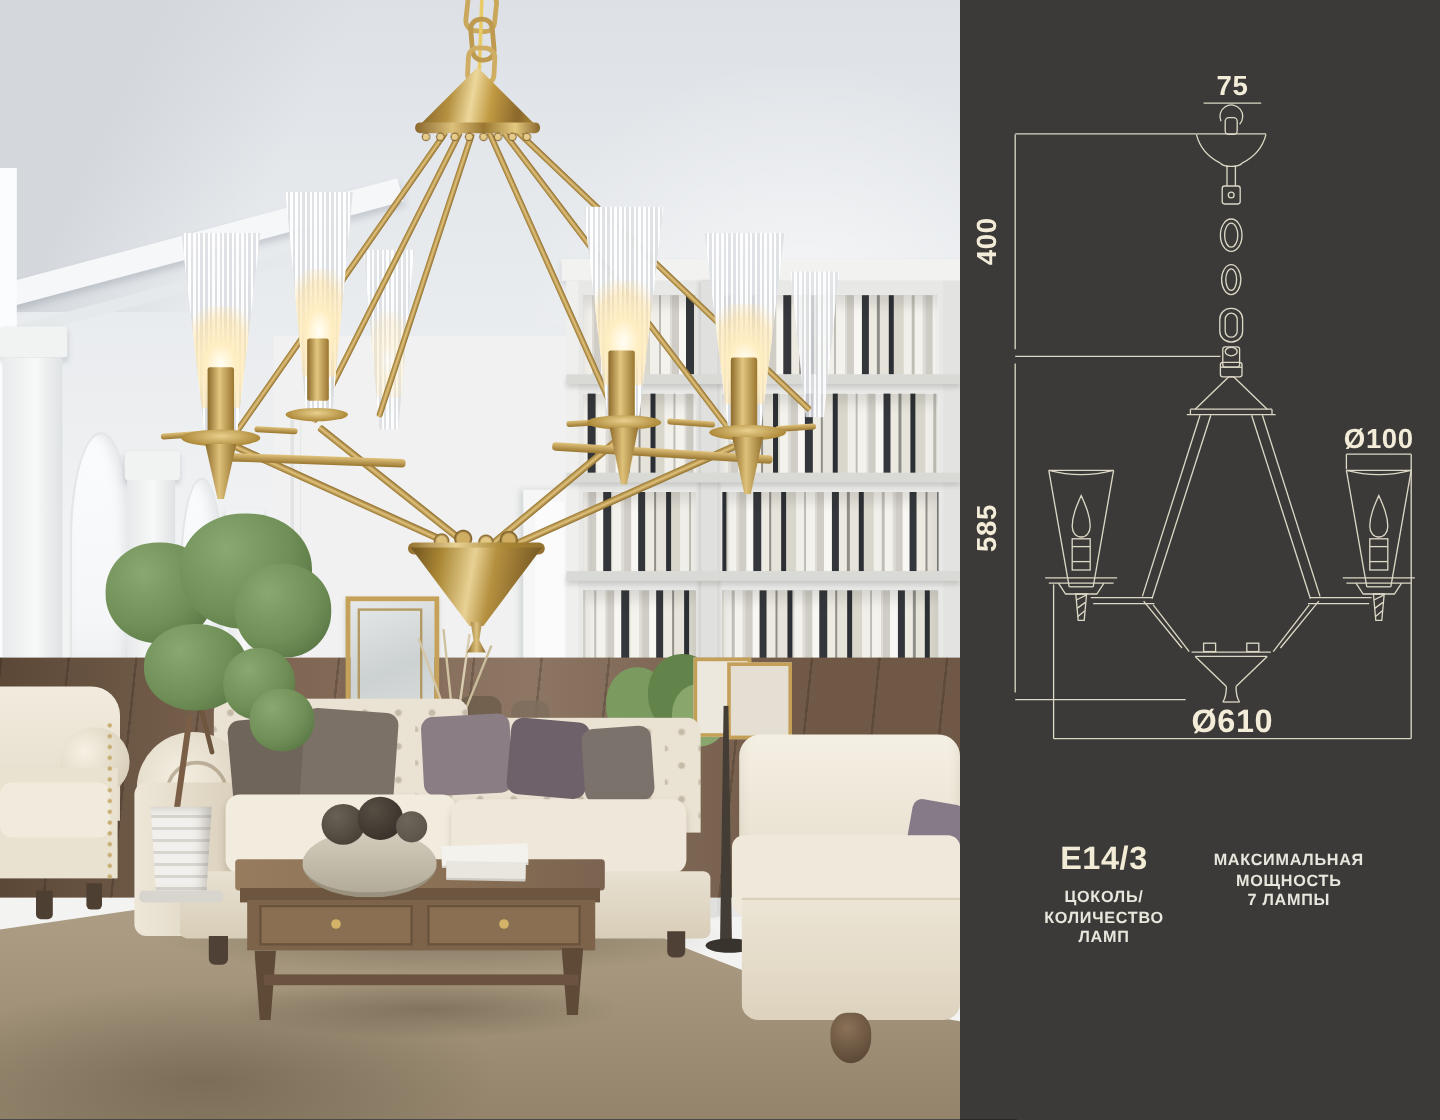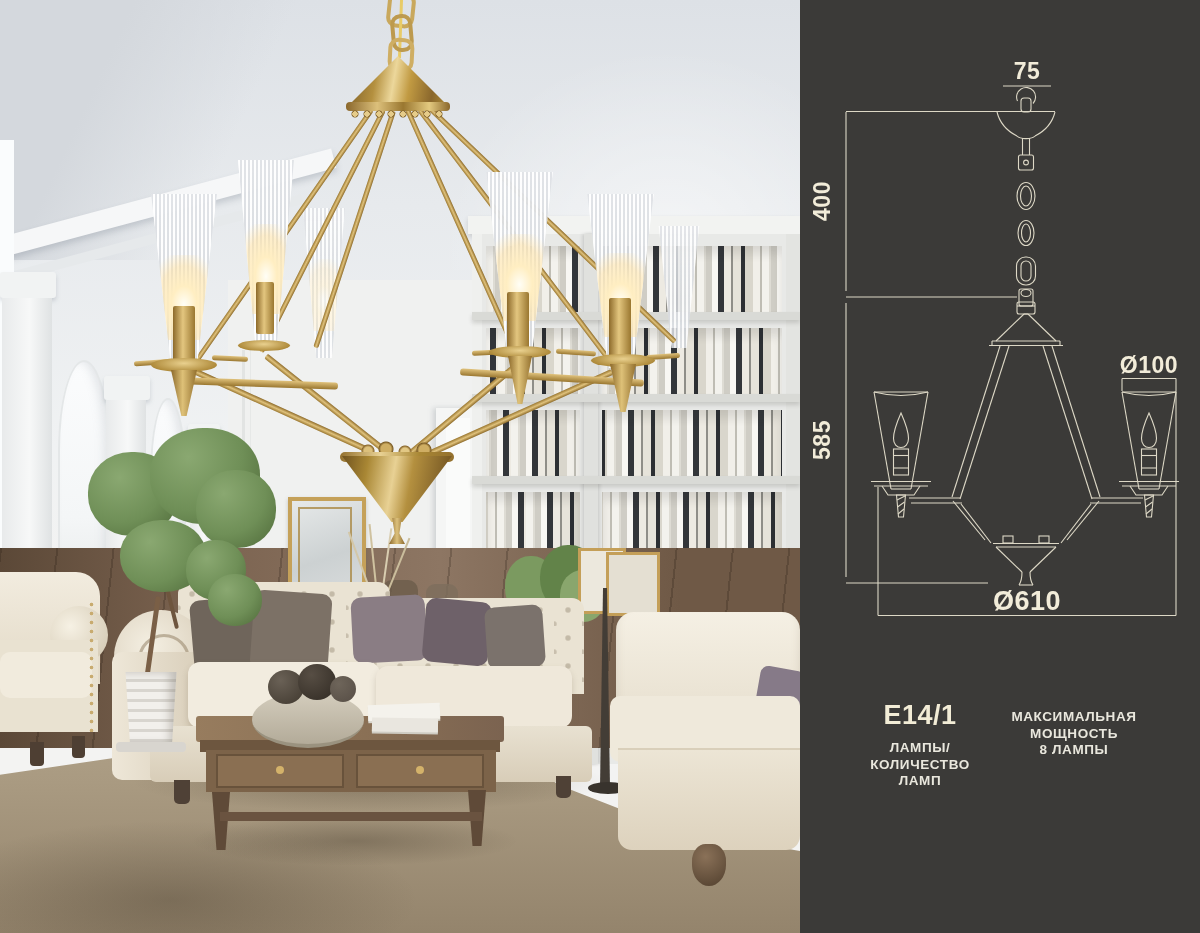--- a/index.html
+++ b/index.html
@@ -393,28 +393,28 @@
 
       <text class="dim" x="227" y="79" text-anchor="middle" stroke="none">75</text>
       <text class="dim" x="30" y="201" text-anchor="middle" transform="rotate(-90 30 201)" stroke="none">400</text>
       <text class="dim" x="30" y="440" text-anchor="middle" transform="rotate(-90 30 440)" stroke="none">585</text>
       <text class="dim" x="349" y="373" text-anchor="middle" stroke="none">Ø100</text>
       <text class="dim dim-big" x="227" y="610" text-anchor="middle" stroke="none">Ø610</text>
     </svg>
 
     
     <div class="spec" style="left:20px;">
-      <div class="spec-value">E14/1</div>
+      <div class="spec-value">E14/3</div>
       <div class="spec-label">
-        <div>ЛАМПЫ/</div>
+        <div>ЦОКОЛЬ/</div>
         <div>КОЛИЧЕСТВО</div>
         <div>ЛАМП</div>
       </div>
     </div>
     <div class="spec" style="left:174px;">
       <div class="spec-label">
         <div>МАКСИМАЛЬНАЯ</div>
         <div>МОЩНОСТЬ</div>
-        <div>8 ЛАМПЫ</div>
+        <div>7 ЛАМПЫ</div>
       </div>
     </div>
   </div>
 </div>
 
 </body></html>

